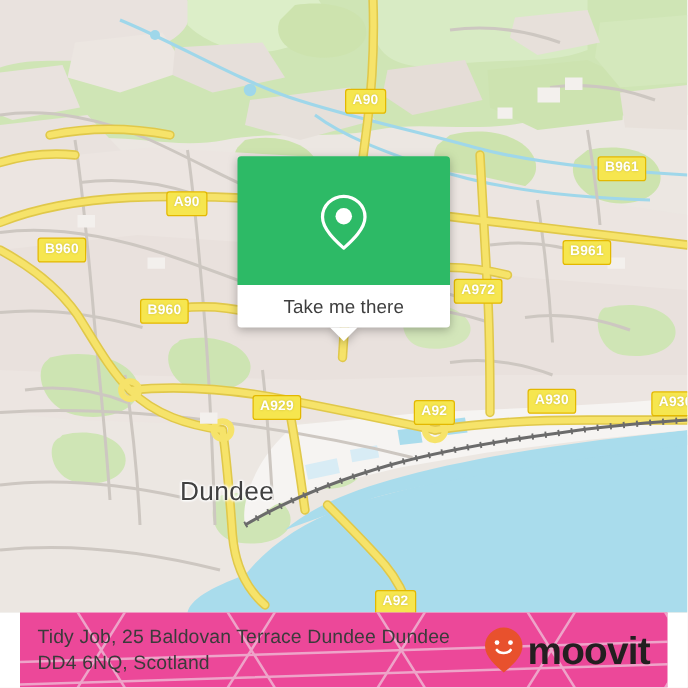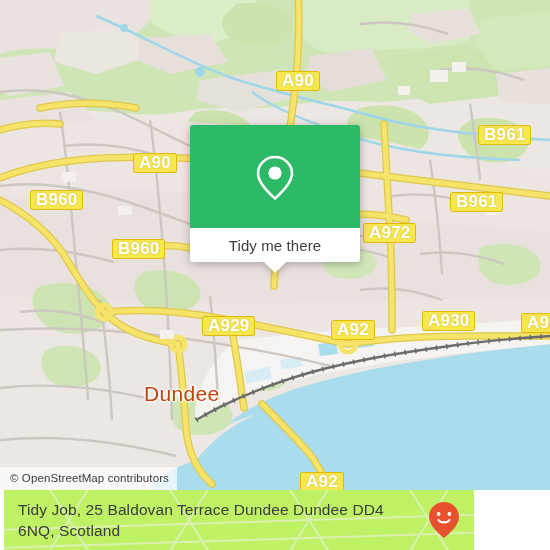--- a/index.html
+++ b/index.html
@@ -25,34 +25,34 @@
     color: #3a3a3a;
     font-size: 11.5px; line-height: 15px;
     padding: 4px 8px 4px 10px;
     white-space: nowrap;
     letter-spacing: .1px;
   }
 
   
   .city-label {
     position: absolute; left: 144px; top: 382px;
-    font-size: 21px; color: #c2410c;
+    font-size: 21px; color: #404040;
     letter-spacing: .3px;
     text-shadow: 0 0 3px #fff, 0 0 3px #fff, 0 0 2px #fff, 1px 0 2px #fff, -1px 0 2px #fff;
     white-space: nowrap;
   }
 
   
   .shield {
     position: absolute;
     background: #f6e64f;
     border: 1.6px solid #e3b800;
     border-radius: 2.5px;
     color: #ffffff;
-    font-size: 17px;
+    font-size: 11px;
     font-weight: bold;
     line-height: 15px;
     padding: 1px 5px 2px 5px;
     letter-spacing: .2px;
     white-space: nowrap;
     text-shadow: 0 0 2px rgba(0,0,0,.18);
   }
 
   
   .popup {
@@ -80,23 +80,23 @@
     position: absolute; left: 50%; top: 100%;
     transform: translateX(-50%);
     width: 0; height: 0;
     border-left: 11px solid transparent;
     border-right: 11px solid transparent;
     border-top: 11px solid #ffffff;
   }
 
   
   .footer {
-    position: absolute; left: 4px; top: 490px;
-    width: 470px; height: 60px;
-    background: #bef264;
+    position: absolute; left: 16px; top: 490px;
+    width: 518px; height: 60px;
+    background: #ec4899;
     overflow: hidden;
   }
   .footer-watermark {
     position: absolute; inset: 0; opacity: .55;
   }
   .footer-inner {
     position: relative; z-index: 2;
     display: flex; align-items: center; height: 100%;
     padding: 0 14px 0 14px;
   }
@@ -294,43 +294,43 @@
 
     <div class="popup">
       <div class="popup-head">
         <svg width="40" height="46" viewBox="0 0 40 46">
           <path d="M20,3 C10.6,3 3,10.4 3,19.5 C3,29.5 14.5,39.5 20,44.5
                    C25.5,39.5 37,29.5 37,19.5 C37,10.4 29.4,3 20,3 Z" fill="none" stroke="#ffffff" stroke-width="2.6" stroke-linejoin="round"></path>
           <circle cx="20" cy="19" r="6.6" fill="#ffffff"></circle>
         </svg>
       </div>
       <div class="popup-foot">
-        <span>Tidy me there</span>
+        <span>Take me there</span>
         <div class="popup-tail"></div>
       </div>
     </div>
 
-    <div class="attrib">© OpenStreetMap contributors</div>
   </div>
 
   <div class="footer">
     <svg class="footer-watermark" width="550" height="60" viewBox="0 0 550 60">
       <g stroke="#f0f0f0" stroke-width="2" fill="none">
         <path d="M40,-10 L90,70 M90,-10 L40,70 M160,-10 L210,70 M210,-10 L160,70
                  M280,-10 L330,70 M330,-10 L280,70 M400,-10 L450,70 M450,-10 L400,70
                  M510,-10 L560,70 M560,-10 L510,70"></path>
         <path d="M-10,40 L560,22 M-10,58 L560,40"></path>
       </g>
     </svg>
     <div class="footer-inner">
       <div class="footer-text">Tidy Job, 25 Baldovan Terrace Dundee Dundee DD4 6NQ, Scotland</div>
       <div class="moovit-logo">
         <svg width="32" height="38" viewBox="0 0 32 38">
           <path d="M16,1 C7.7,1 1,7.6 1,15.8 C1,24.6 10,32 16,37 C22,32 31,24.6 31,15.8 C31,7.6 24.3,1 16,1 Z" fill="#e8512d"></path>
           <circle cx="10.6" cy="13" r="1.9" fill="#ffffff"></circle>
           <circle cx="21.4" cy="13" r="1.9" fill="#ffffff"></circle>
           <path d="M10.5,19 C12.6,22.2 19.4,22.2 21.5,19" fill="none" stroke="#ffffff" stroke-width="2.1" stroke-linecap="round"></path>
         </svg>
+        <span class="moovit-word">moovit</span>
       </div>
     </div>
   </div>
 
 </div>
 
 </body></html>

